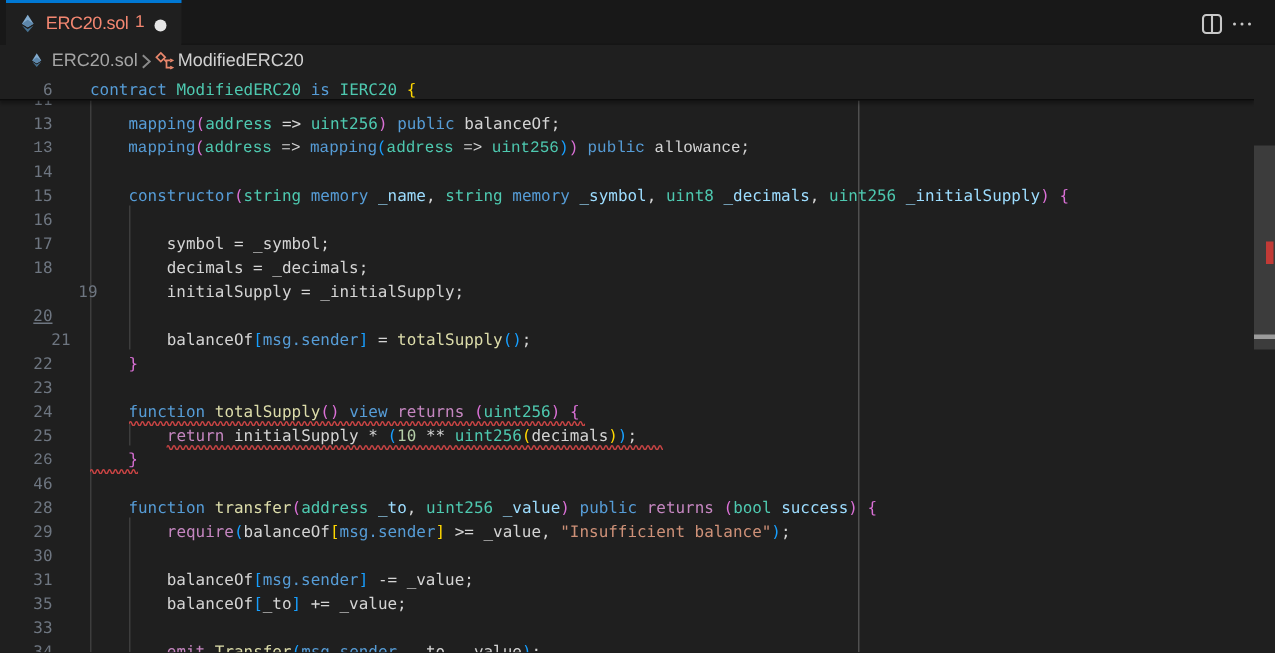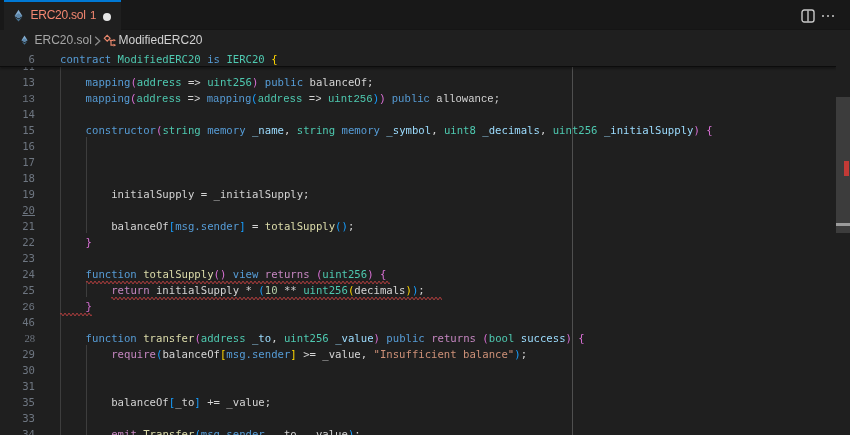--- a/index.html
+++ b/index.html
@@ -164,34 +164,36 @@
         </div>
         <div class="code-row" style="top: 71px;">
           <div class="gutter-num" style="color: rgb(110, 118, 129);">15</div>
           <div class="code-text"><span style="color: rgb(212, 212, 212);">    </span><span style="color: rgb(86, 156, 214);">constructor</span><span style="color: rgb(218, 112, 214);">(</span><span style="color: rgb(78, 201, 176);">string</span><span style="color: rgb(212, 212, 212);"> </span><span style="color: rgb(86, 156, 214);">memory</span><span style="color: rgb(212, 212, 212);"> </span><span style="color: rgb(156, 220, 254);">_name</span><span style="color: rgb(212, 212, 212);">, </span><span style="color: rgb(78, 201, 176);">string</span><span style="color: rgb(212, 212, 212);"> </span><span style="color: rgb(86, 156, 214);">memory</span><span style="color: rgb(212, 212, 212);"> </span><span style="color: rgb(156, 220, 254);">_symbol</span><span style="color: rgb(212, 212, 212);">, </span><span style="color: rgb(78, 201, 176);">uint8</span><span style="color: rgb(212, 212, 212);"> </span><span style="color: rgb(156, 220, 254);">_decimals</span><span style="color: rgb(212, 212, 212);">, </span><span style="color: rgb(78, 201, 176);">uint256</span><span style="color: rgb(212, 212, 212);"> </span><span style="color: rgb(156, 220, 254);">_initialSupply</span><span style="color: rgb(218, 112, 214);">)</span><span style="color: rgb(212, 212, 212);"> </span><span style="color: rgb(218, 112, 214);">{</span></div>
         </div>
         <div class="code-row" style="top: 87px;">
           <div class="gutter-num" style="color: rgb(110, 118, 129);">16</div>
         </div>
         <div class="code-row" style="top: 103px;">
           <div class="gutter-num" style="color: rgb(110, 118, 129);">17</div>
+          <div class="code-text"><span style="color: rgb(212, 212, 212);">        symbol = _symbol;</span></div>
         </div>
         <div class="code-row" style="top: 119px;">
           <div class="gutter-num" style="color: rgb(110, 118, 129);">18</div>
+          <div class="code-text"><span style="color: rgb(212, 212, 212);">        decimals = _decimals;</span></div>
         </div>
         <div class="code-row" style="top: 135px;">
-          <div class="gutter-num" style="color: rgb(110, 118, 129);">19</div>
+          <div class="gutter-num" style="color: rgb(110, 118, 129); margin-left: 30px;">19</div>
           <div class="code-text"><span style="color: rgb(212, 212, 212);">        initialSupply = _initialSupply;</span></div>
         </div>
         <div class="code-row" style="top: 151px;">
           <div class="gutter-num" style="color: rgb(110, 118, 129); text-decoration: underline;">20</div>
           <div class="code-text"></div>
         </div>
         <div class="code-row" style="top: 167px;">
-          <div class="gutter-num" style="color: rgb(110, 118, 129);">21</div>
+          <div class="gutter-num" style="color: rgb(110, 118, 129); margin-left: 12px;">21</div>
           <div class="code-text"><span style="color: rgb(212, 212, 212);">        balanceOf</span><span style="color: rgb(23, 159, 255);">[</span><span style="color: rgb(86, 156, 214);">msg.sender</span><span style="color: rgb(23, 159, 255);">]</span><span style="color: rgb(212, 212, 212);"> = </span><span style="color: rgb(220, 220, 170);">totalSupply</span><span style="color: rgb(23, 159, 255);">()</span><span style="color: rgb(212, 212, 212);">;</span></div>
         </div>
         <div class="code-row" style="top: 183px;">
           <div class="gutter-num" style="color: rgb(110, 118, 129);">22</div>
           <div class="code-text"><span style="color: rgb(212, 212, 212);">    </span><span style="color: rgb(218, 112, 214);">}</span></div>
         </div>
         <div class="code-row" style="top: 199px;">
           <div class="gutter-num" style="color: rgb(110, 118, 129);">23</div>
           <div class="code-text"></div>
         </div>
@@ -205,33 +207,34 @@
         </div>
         <div class="code-row" style="top: 247px; font-family: Liberation Mono, monospace;">
           <div class="gutter-num" style="color: rgb(110, 118, 129);">26</div>
           <div class="code-text"><span style="color: rgb(212, 212, 212);">    </span><span style="color: rgb(218, 112, 214);">}</span></div>
         </div>
         <div class="code-row" style="top: 263px;">
           <div class="gutter-num" style="color: rgb(110, 118, 129);">46</div>
           <div class="code-text"></div>
         </div>
         <div class="code-row" style="top: 279px;">
-          <div class="gutter-num" style="color: rgb(110, 118, 129); font-family: Liberation Serif, serif;">28</div>
+          <div class="gutter-num" style="color: rgb(110, 118, 129);">28</div>
           <div class="code-text"><span style="color: rgb(212, 212, 212);">    </span><span style="color: rgb(86, 156, 214);">function</span><span style="color: rgb(212, 212, 212);"> </span><span style="color: rgb(220, 220, 170);">transfer</span><span style="color: rgb(218, 112, 214);">(</span><span style="color: rgb(78, 201, 176);">address</span><span style="color: rgb(212, 212, 212);"> </span><span style="color: rgb(156, 220, 254);">_to</span><span style="color: rgb(212, 212, 212);">, </span><span style="color: rgb(78, 201, 176);">uint256</span><span style="color: rgb(212, 212, 212);"> </span><span style="color: rgb(156, 220, 254);">_value</span><span style="color: rgb(218, 112, 214);">)</span><span style="color: rgb(212, 212, 212);"> </span><span style="color: rgb(86, 156, 214);">public</span><span style="color: rgb(212, 212, 212);"> </span><span style="color: rgb(197, 134, 192);">returns</span><span style="color: rgb(212, 212, 212);"> </span><span style="color: rgb(218, 112, 214);">(</span><span style="color: rgb(78, 201, 176);">bool</span><span style="color: rgb(212, 212, 212);"> </span><span style="color: rgb(156, 220, 254);">success</span><span style="color: rgb(218, 112, 214);">)</span><span style="color: rgb(212, 212, 212);"> </span><span style="color: rgb(218, 112, 214);">{</span></div>
         </div>
         <div class="code-row" style="top: 295px;">
           <div class="gutter-num" style="color: rgb(110, 118, 129);">29</div>
           <div class="code-text"><span style="color: rgb(212, 212, 212);">        </span><span style="color: rgb(197, 134, 192);">require</span><span style="color: rgb(23, 159, 255);">(</span><span style="color: rgb(212, 212, 212);">balanceOf</span><span style="color: rgb(255, 215, 0);">[</span><span style="color: rgb(86, 156, 214);">msg.sender</span><span style="color: rgb(255, 215, 0);">]</span><span style="color: rgb(212, 212, 212);"> &gt;= _value, </span><span style="color: rgb(206, 145, 120);">"Insufficient balance"</span><span style="color: rgb(23, 159, 255);">)</span><span style="color: rgb(212, 212, 212);">;</span></div>
         </div>
         <div class="code-row" style="top: 311px;">
           <div class="gutter-num" style="color: rgb(110, 118, 129);">30</div>
           <div class="code-text"></div>
         </div>
         <div class="code-row" style="top: 327px;">
           <div class="gutter-num" style="color: rgb(110, 118, 129);">31</div>
+          <div class="code-text"><span style="color: rgb(212, 212, 212);">        balanceOf</span><span style="color: rgb(23, 159, 255);">[</span><span style="color: rgb(86, 156, 214);">msg.sender</span><span style="color: rgb(23, 159, 255);">]</span><span style="color: rgb(212, 212, 212);"> -= _value;</span></div>
         </div>
         <div class="code-row" style="top: 343px;">
           <div class="gutter-num" style="color: rgb(110, 118, 129);">35</div>
           <div class="code-text"><span style="color: rgb(212, 212, 212);">        balanceOf</span><span style="color: rgb(23, 159, 255);">[</span><span style="color: rgb(212, 212, 212);">_to</span><span style="color: rgb(23, 159, 255);">]</span><span style="color: rgb(212, 212, 212);"> += _value;</span></div>
         </div>
         <div class="code-row" style="top: 359px;">
           <div class="gutter-num" style="color: rgb(110, 118, 129);">33</div>
           <div class="code-text"></div>
         </div>
         <div class="code-row" style="top: 375px;">

